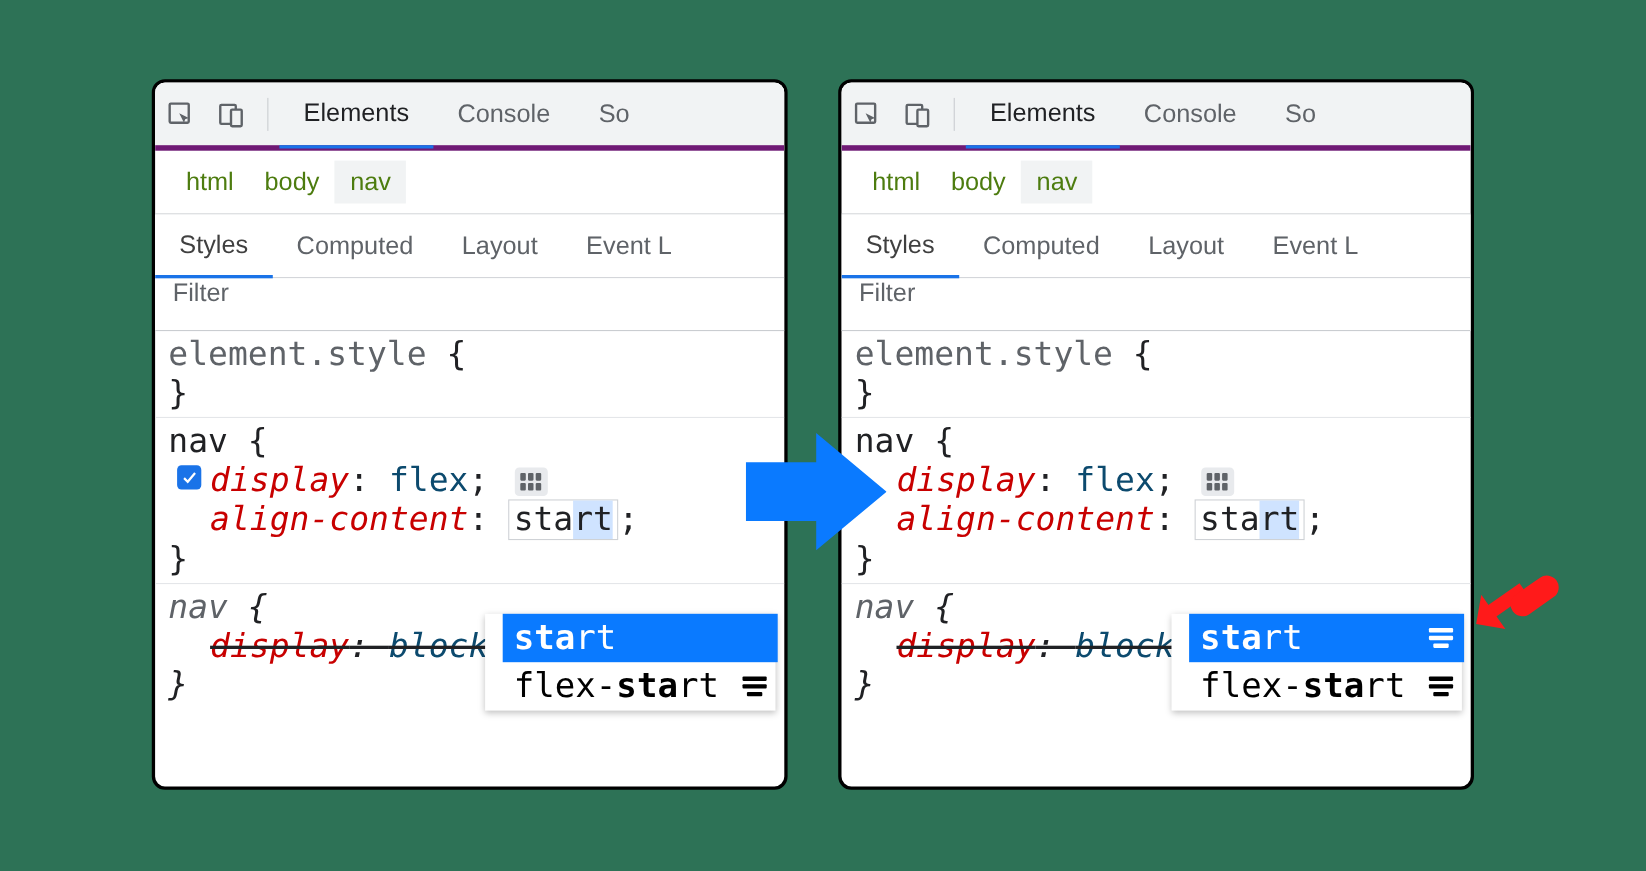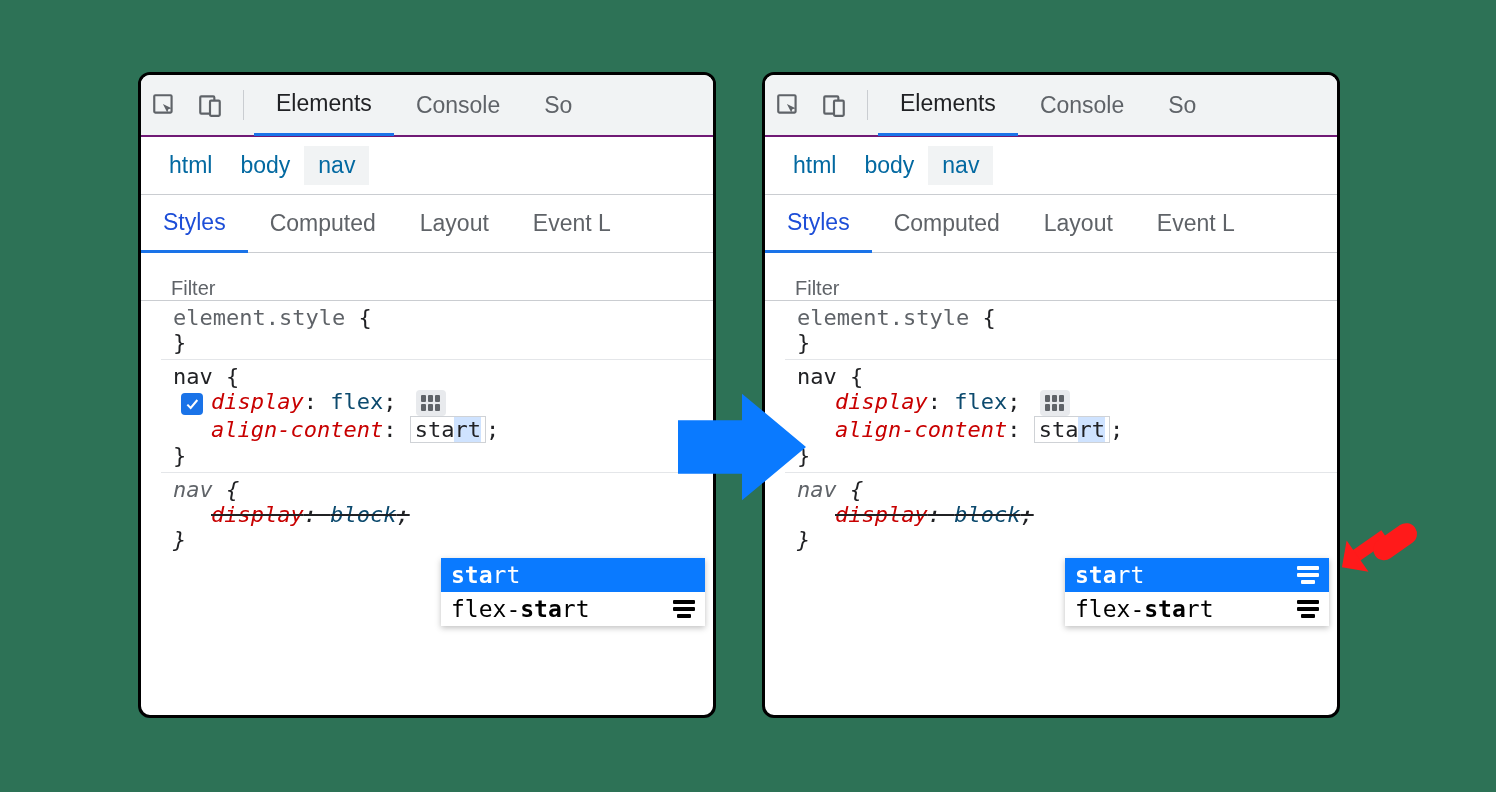--- a/index.html
+++ b/index.html
@@ -18,21 +18,21 @@
     overflow: hidden;
   }
   .panel.left  { left: 138px;  top: 72px;  width: 578px; height: 646px; }
   .panel.right { left: 762px;  top: 72px;  width: 578px; height: 646px; }
 
   
   .toolbar {
     display: flex;
     align-items: center;
     background: #f1f3f4;
-    border-bottom: 2px solid #701a75;
+    border-bottom: 5px solid #701a75;
     height: 62px;
     font-size: 23px;
     color: #5f6368;
   }
   .toolbar .ico {
     width: 34px; height: 34px;
     margin: 0 6px;
     display: flex; align-items: center; justify-content: center;
     color: #5f6368;
   }
@@ -50,21 +50,21 @@
     border-bottom: 3px solid #1a73e8;
   }
 
   
   .crumbs {
     display: flex;
     align-items: center;
     height: 58px;
     border-bottom: 1px solid #cacdd1;
     font-size: 23px;
-    color: #0369a1;
+    color: #4d7c0f;
     padding-left: 14px;
   }
   .crumb { padding: 6px 14px; }
   .crumb.sel { background: #f1f3f4; }
 
   
   .subtabs {
     display: flex;
     align-items: center;
     height: 58px;
@@ -72,41 +72,40 @@
     font-size: 23px;
     color: #5f6368;
     background: #fff;
   }
   .subtab {
     padding: 0 22px;
     height: 58px;
     display: flex; align-items: center;
   }
   .subtab.active {
-    color: #1d4ed8;
+    color: #404040;
     border-bottom: 3px solid #1a73e8;
   }
 
   
   .filterrow {
     height: 48px;
-    display: flex; align-items: flex-end;
+    display: flex; align-items: flex-start;
     border-bottom: 1px solid #cacdd1;
-    padding-left: 30px;
-    font-size: 20px;
+    padding-left: 16px;
+    font-size: 23px;
     color: #5f6368;
     background: #fff;
   }
 
   
   .stylesbody {
     font-family: Menlo, Consolas, monospace;
-    font-size: 22px;
+    font-size: 30px;
     color: #202124;
-    margin-left: 20px;
   }
   .ruleblock {
     border-bottom: 1px solid #e4e6e9;
     padding: 4px 12px 4px 12px;
   }
   .ruleblock.nob { border-bottom: none; }
   .selector { color: #5f6368; }
   .selector.strong { color: #202124; }
   .brace { color: #202124; }
   .prop { padding-left: 38px; position: relative; white-space: nowrap; }
@@ -149,22 +148,23 @@
     padding: 0 4px;
     font-family: Menlo, Consolas, monospace;
   }
 
   
   .dropdown {
     position: absolute;
     background: #fff;
     box-shadow: 0 2px 6px rgba(0,0,0,0.25);
     font-family: Menlo, Consolas, monospace;
-    font-size: 23px;
+    font-size: 31px;
     z-index: 10;
+    padding-left: 16px;
   }
   .dropdown .opt {
     padding: 4px 10px;
     display: flex;
     align-items: center;
     justify-content: space-between;
     min-width: 250px;
   }
   .dropdown .opt.sel {
     background: #0a7aff;

